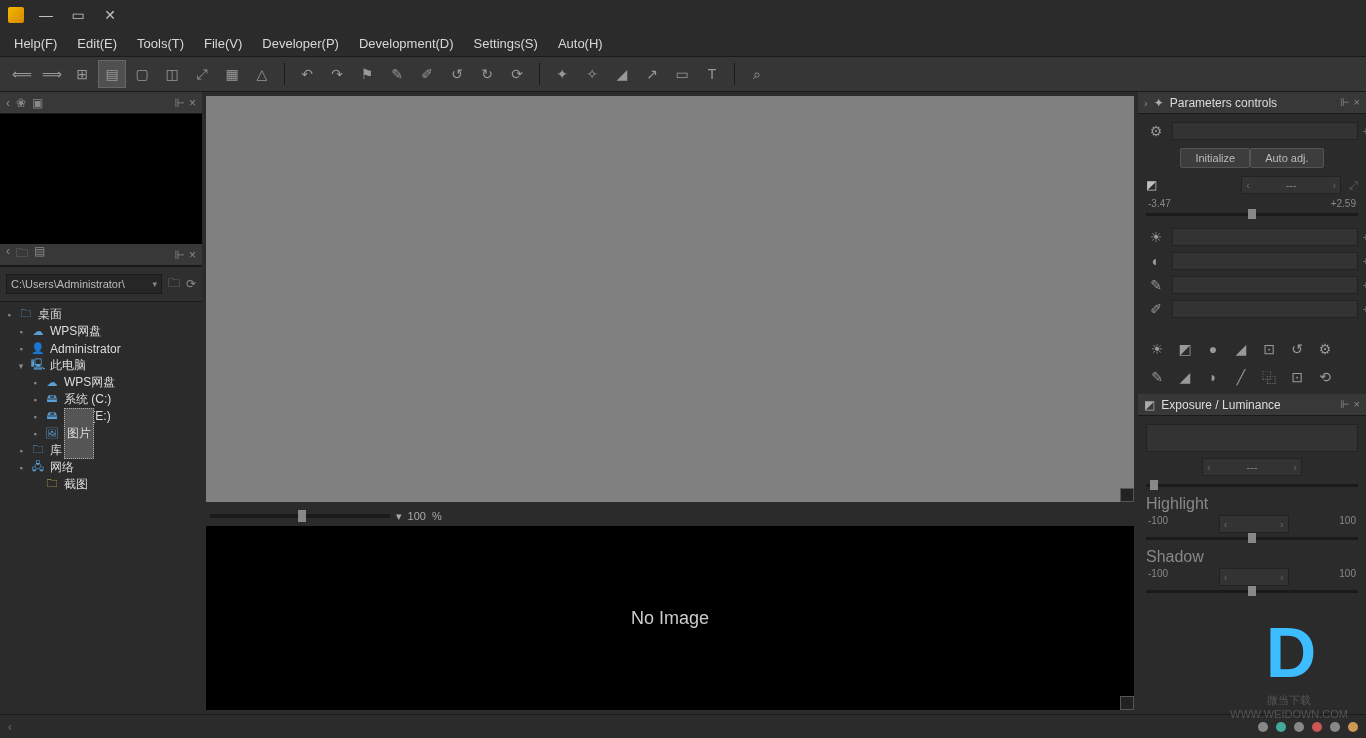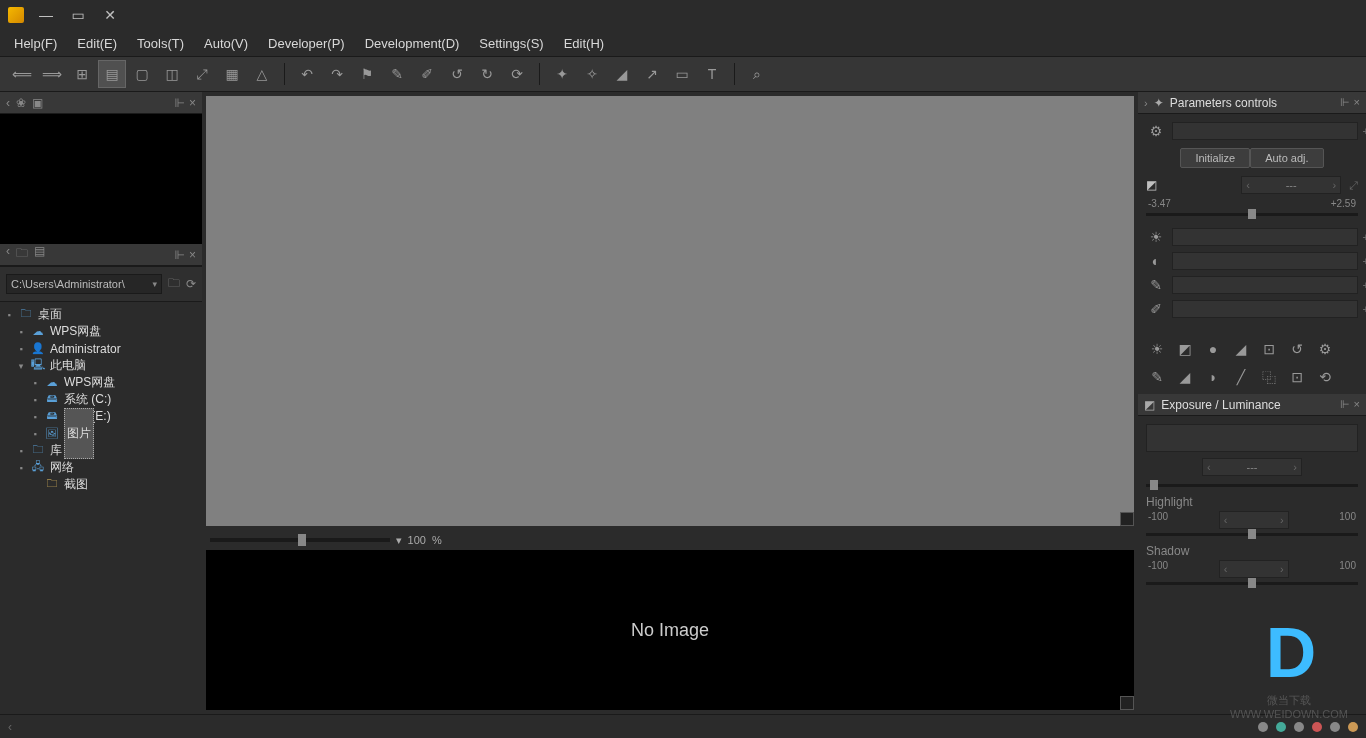--- a/index.html
+++ b/index.html
@@ -29,21 +29,21 @@
 .tree-node { display: flex; align-items: center; height: 17px; gap: 4px; padding-left: 2px; color: #ddd; font-size: 12px; cursor: pointer; white-space: nowrap; }
 .tree-node .exp { width: 10px; text-align: center; color: #888; font-size: 9px; }
 .tree-node .ticon { width: 16px; height: 14px; display: inline-flex; align-items: center; justify-content: center; font-size: 11px; }
 .tree-node.selected .label { background: #555; border: 1px dotted #aaa; padding: 16px 2px; }
 .indent1 { padding-left: 14px; } .indent2 { padding-left: 28px; }
 .center-panel { flex: 1; display: flex; flex-direction: column; background: #2b2b2b; }
 .canvas-area { flex: 1; background: #808080; margin: 4px; position: relative; }
 .zoom-bar { height: 20px; display: flex; align-items: center; padding: 0 8px; gap: 6px; color: #aaa; font-size: 11px; }
 .zoom-slider { width: 180px; height: 4px; background: #1a1a1a; position: relative; }
 .zoom-slider .thumb { position: absolute; left: 88px; top: -4px; width: 8px; height: 12px; background: #888; }
-.no-image-area { height: 160px; background: #000; display: flex; align-items: center; justify-content: center; color: #ccc; font-family: monospace; font-size: 18px; position: relative; margin: 0 4px 4px 4px;}
+.no-image-area { height: 184px; background: #000; display: flex; align-items: center; justify-content: center; color: #ccc; font-family: monospace; font-size: 18px; position: relative; margin: 0 4px 4px 4px;}
 .right-panel { width: 228px; background: #2b2b2b; display: flex; flex-direction: column; }
 .rp-header { height: 22px; background: #383838; display: flex; align-items: center; padding: 0 6px; gap: 6px; border-bottom: 1px solid #1a1a1a; }
 .rp-header .chev { color: #888; font-size: 11px; }
 .rp-header .icon { color: #aaa; }
 .rp-header .title { flex: 1; font-size: 12px; color: #ddd; }
 .rp-header .controls { color: #888; font-size: 11px; display: flex; gap: 4px;}
 .rp-body { padding: 8px; }
 .param-row { display: flex; align-items: center; gap: 6px; margin-bottom: 6px; }
 .param-row .picon { width: 20px; text-align: center; color: #999; font-size: 14px; }
 .param-field { flex: 1; height: 18px; background: #333; border: 1px solid #222; position: relative; }
@@ -52,21 +52,21 @@
 .btn { background: #3d3d3d; border: 1px solid #555; padding: 3px 14px; color: #bbb; font-size: 11px; cursor: pointer; border-radius: 2px; }
 .exposure-row { display: flex; align-items: center; gap: 8px; margin-bottom: 4px; }
 .spinner { width: 100px; height: 18px; background: #333; border: 1px solid #222; display: flex; align-items: center; justify-content: center; color: #888; position: relative; font-size: 11px;}
 .spinner::before { content: "‹"; position: absolute; left: 4px; color: #666; }
 .spinner::after { content: "›"; position: absolute; right: 4px; color: #666; }
 .range-row { display: flex; justify-content: space-between; font-size: 10px; color: #888; margin-bottom: 4px; padding: 0 2px;}
 .slider-track { height: 3px; background: #1a1a1a; position: relative; margin-bottom: 8px; }
 .slider-track .thumb { position: absolute; left: 50%; top: -4px; width: 8px; height: 10px; background: #888; transform: translateX(-50%); }
 .tool-grid { display: flex; flex-wrap: wrap; gap: 6px; padding: 6px 8px; }
 .tool-grid .tg { width: 22px; height: 22px; display: flex; align-items: center; justify-content: center; color: #999; font-size: 14px; cursor: pointer; }
-.section-label { font-size: 12px; color: #888; margin: 4px 0 2px 0; }
+.section-label { font-size: 16px; color: #888; margin: 4px 0 2px 0; }
 .status-bar { height: 24px; background: #2b2b2b; border-top: 1px solid #1a1a1a; display: flex; align-items: center; justify-content: flex-end; padding: 0 8px; gap: 8px; }
 .status-bar .dot { width: 10px; height: 10px; border-radius: 50%; }
 .corner-icon { position: absolute; right: 0; bottom: 0; width: 14px; height: 14px; background: #222; border: 1px solid #555;}
 .watermark { position: absolute; right: 18px; bottom: 18px; color: rgba(180,180,180,0.3); font-size: 11px; text-align: center; }
 .watermark .big { font-size: 70px; color: #3dbcff; font-weight: bold; letter-spacing: -4px; }
 </style>
 </head>
 <body>
 
 <div class="titlebar">
@@ -75,25 +75,25 @@
     <div class="wc">—</div>
     <div class="wc">▭</div>
     <div class="wc">✕</div>
   </div>
 </div>
 
 <div class="menubar">
   <div class="menu-item">Help(F)</div>
   <div class="menu-item">Edit(E)</div>
   <div class="menu-item">Tools(T)</div>
-  <div class="menu-item">Auto(V)</div>
+  <div class="menu-item">File(V)</div>
   <div class="menu-item">Developer(P)</div>
   <div class="menu-item">Development(D)</div>
   <div class="menu-item">Settings(S)</div>
-  <div class="menu-item">Edit(H)</div>
+  <div class="menu-item">Auto(H)</div>
 </div>
 
 <div class="toolbar">
   <div class="tb-btn">⟸</div>
   <div class="tb-btn">⟹</div>
   <div class="tb-btn">⊞</div>
   <div class="tb-btn active">▤</div>
   <div class="tb-btn">▢</div>
   <div class="tb-btn">◫</div>
   <div class="tb-btn">⤢</div>

